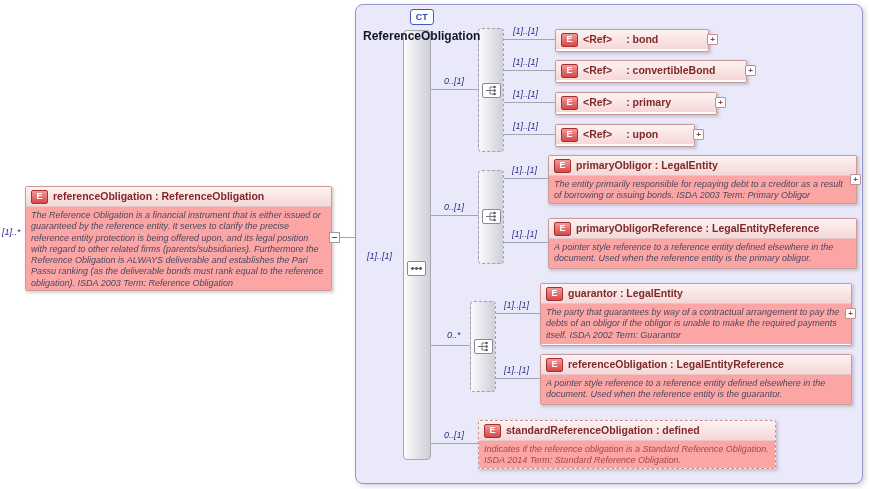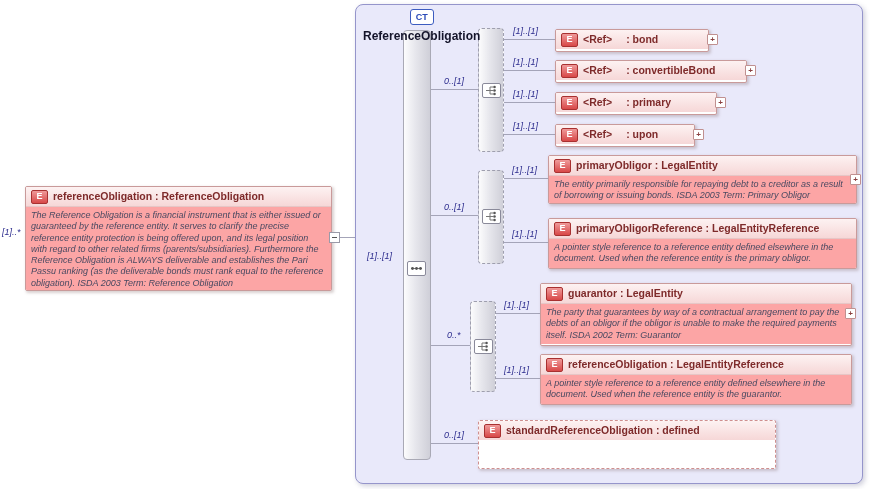--- a/index.html
+++ b/index.html
@@ -217,15 +217,16 @@
   </div>
 
   <div class="hline" style="left:429px;top:443px;width:49px;"></div>
   <span class="lbl" style="left:444px;top:431px;">0..[1]</span>
   <div class="elem dashed" style="left:478px;top:420px;width:296px;height:47px;">
     <div class="ehead">
       <span class="ebadge">E</span>
       <span class="ename">standardReferenceObligation</span>
       <span class="etype"> : defined</span>
     </div>
+    <div class="eannot red-annot">Indicates if the reference obligation is a Standard Reference Obligation. ISDA 2014 Term: Standard Reference Obligation.</div>
   </div>
 
 </div>
 
 </body></html>

